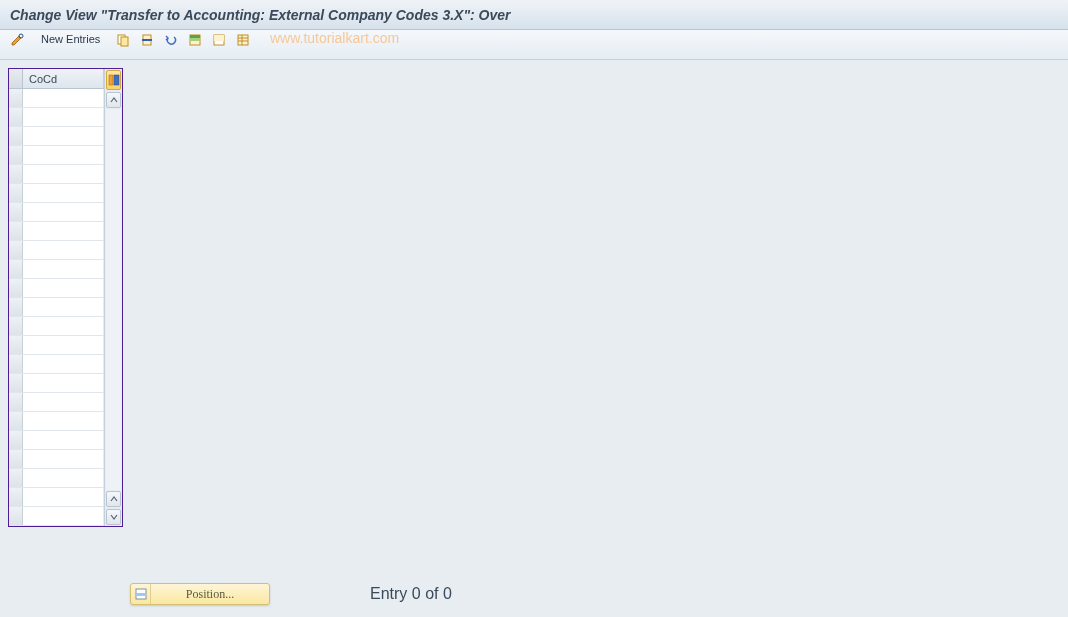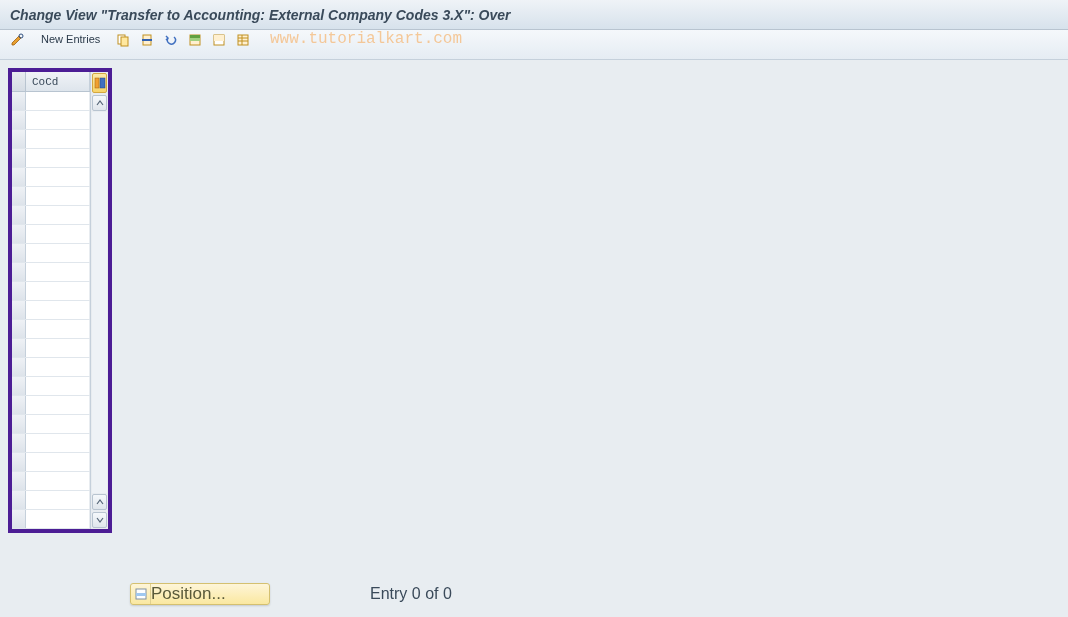--- a/index.html
+++ b/index.html
@@ -50,37 +50,36 @@
       padding: 2px 8px;
       font-size: 11px;
       color: #2a3a4a;
       cursor: pointer;
       border: 1px solid transparent;
       border-radius: 3px;
     }
     .watermark {
       position: absolute;
       left: 270px;
-      font-size: 16px;
+      font-size: 14px;
       color: #f5c088;
       opacity: 0.85;
-      font-family: Liberation Mono, monospace;
+      font-family: Liberation Sans, sans-serif;
       pointer-events: none;
     }
     .content-area {
       padding: 8px;
       height: calc(100% - 60px);
       position: relative;
     }
     .table-container {
       display: flex;
-      width: 104px;
-      border: 4px solid #4c1d95;
+      width: 115px;
+      border: 1px solid #4c1d95;
       background: #fff;
-      font-family: Liberation Mono, monospace;
     }
     .table-main {
       flex: 1;
     }
     .table-header-row {
       display: flex;
       background: linear-gradient(to bottom, #f0f3f7 0%, #dee5ec 100%);
       border-bottom: 1px solid #b8c4d0;
       height: 20px;
     }
@@ -172,23 +171,24 @@
     .position-btn-icon {
       width: 20px;
       height: 100%;
       display: flex;
       align-items: center;
       justify-content: center;
       border-right: 1px solid #e0d090;
     }
     .position-btn-label {
       flex: 1;
-      text-align: left;
-      font-size: 17px;
+      text-align: center;
+      font-size: 12px;
       color: #5a5a3a;
+      font-family: Liberation Serif, serif;
     }
     .status-text {
       font-size: 16px;
       color: #3a4a5a;
     }
     svg { display: block; }
   </style>
 </head>
 <body>
 

